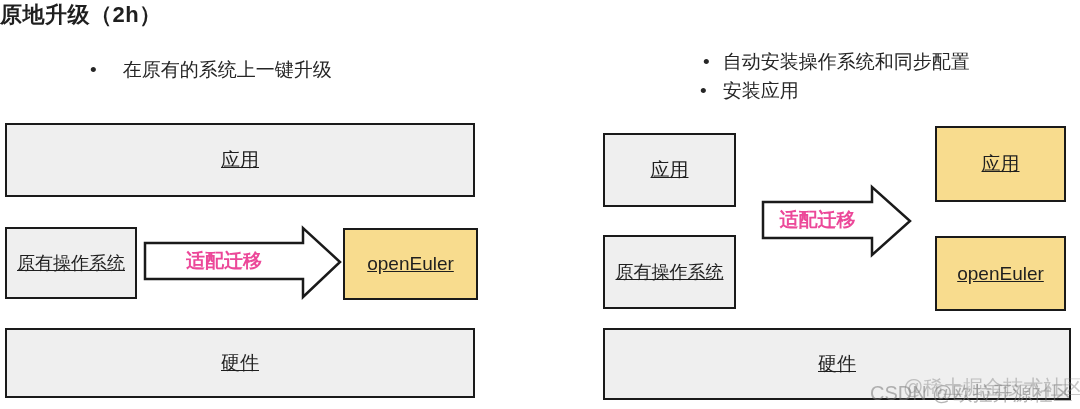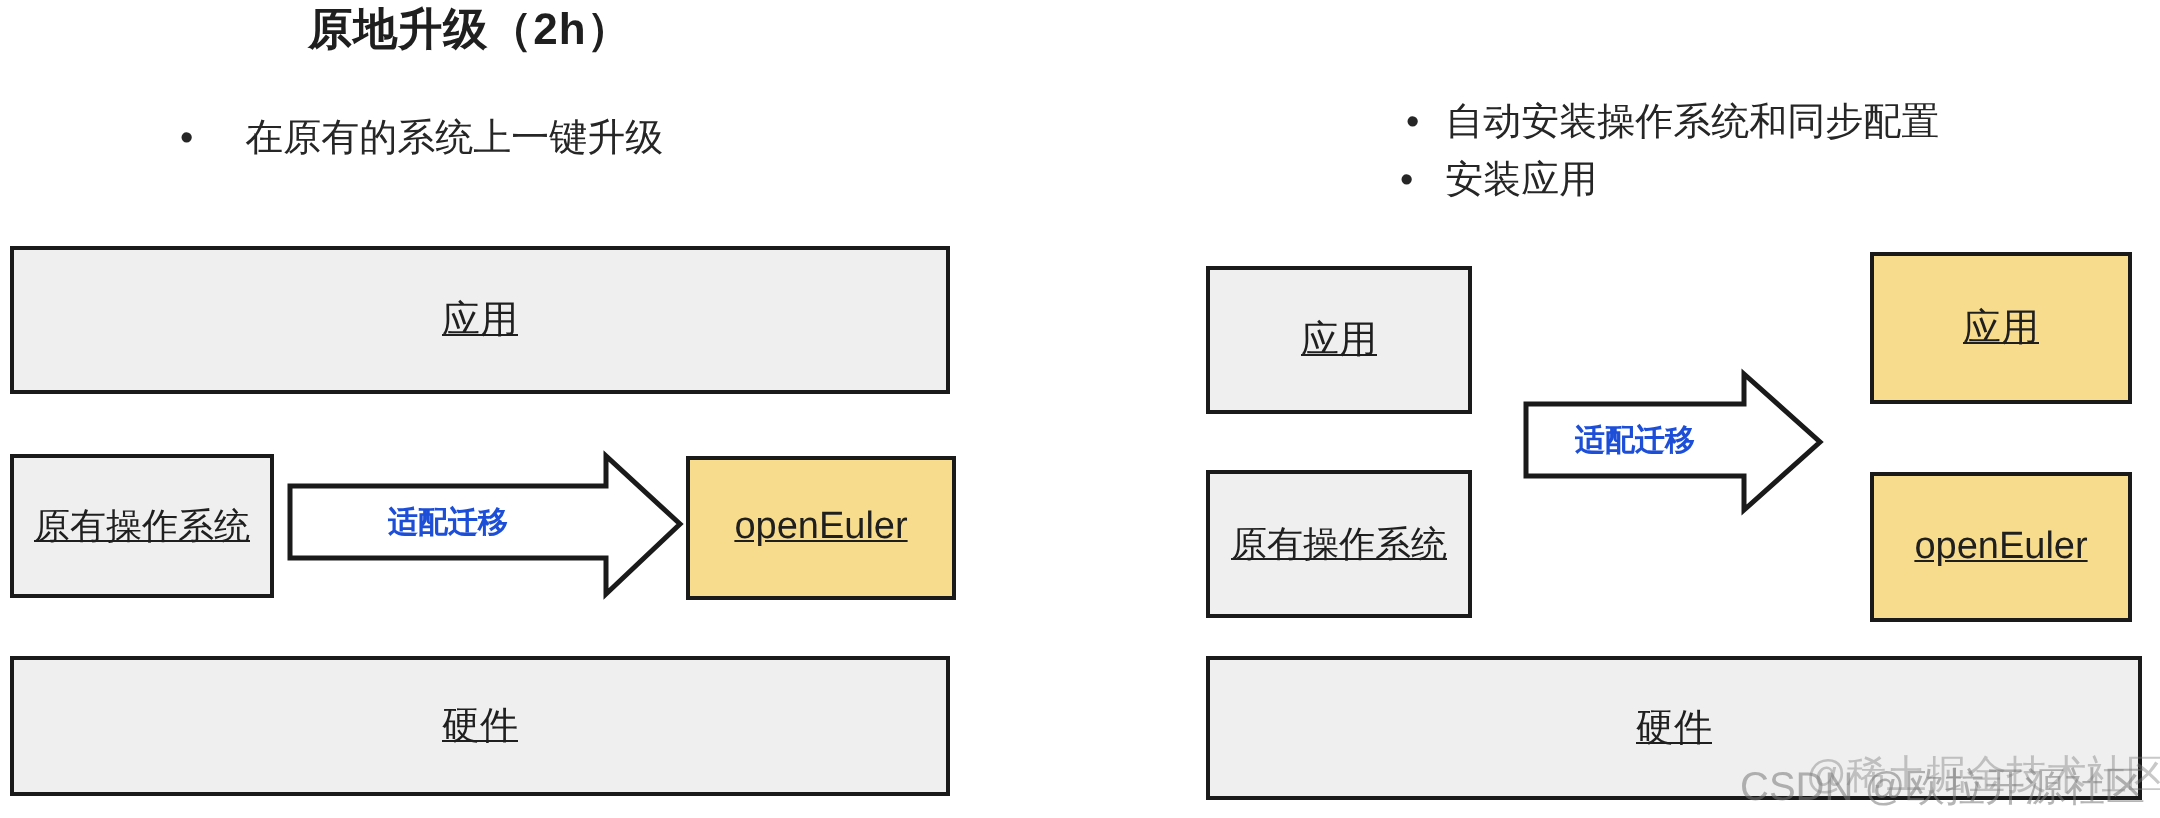--- a/index.html
+++ b/index.html
@@ -10,21 +10,21 @@
   .canvas {
     position: relative;
     width: 1080px;
     height: 409px;
     background: #ffffff;
     overflow: hidden;
     color: #1a1a1a;
   }
   .panel-title {
     position: absolute;
-    text-align: center;
+    text-align: left;
     font-size: 22px;
     font-weight: 700;
     color: #1f1f1f;
     letter-spacing: 0.5px;
   }
   .bullet-row {
     position: absolute;
     display: flex;
     align-items: flex-start;
     font-size: 19px;
@@ -49,23 +49,23 @@
     text-decoration: underline;
   }
   .box-gray   { background: #efefef; }
   .box-yellow { background: #f8dc8e; }
   .arrow-svg  { position: absolute; overflow: visible; }
   .arrow-label {
     position: absolute;
     display: flex;
     align-items: center;
     justify-content: center;
-    font-size: 15px;
+    font-size: 19px;
     font-weight: 700;
-    color: #1d4ed8;
+    color: #ec4899;
     white-space: nowrap;
   }
   .watermark {
     position: absolute;
     white-space: nowrap;
     pointer-events: none;
     font-size: 20px;
   }
   .wm-juejin { color: rgba(125,125,125,0.42); }
   .wm-csdn   { color: rgba(120,120,120,0.55); }

